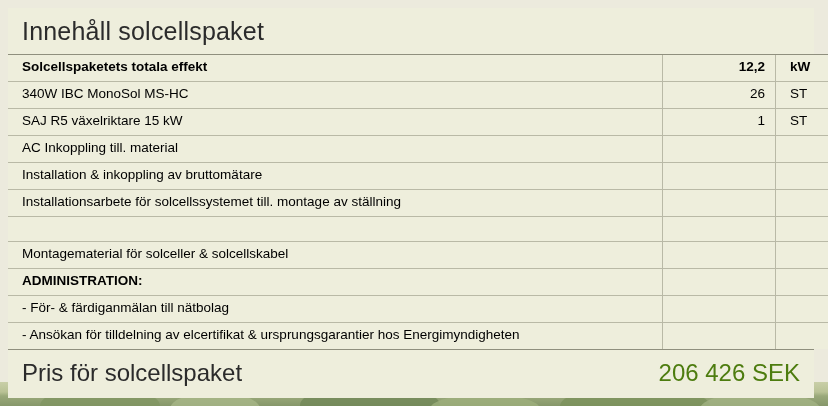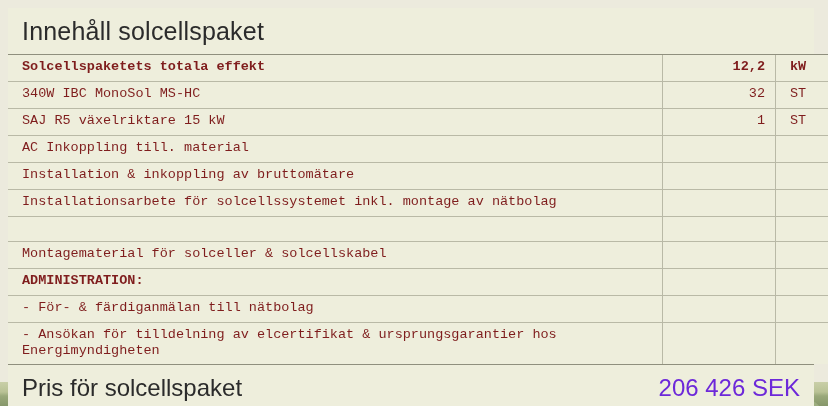--- a/index.html
+++ b/index.html
@@ -73,25 +73,24 @@
   table.items {
     width: 806px;
     border-collapse: collapse;
     table-layout: fixed;
     background: #eeeedc;
   }
   table.items td {
     border-top: 1px solid #b9b9a6;
     padding: 4px 10px 4px 14px;
     font-size: 13.5px;
-    color: #7f1d1d;
+    color: #000000;
     vertical-align: middle;
     height: 18px;
     line-height: 1.25;
-    font-family: Liberation Mono, monospace;
   }
   .col-desc { width: 630px; }
   .col-qty  { width: 88px; text-align: right; padding-left: 0; padding-right: 0;
               border-left: 1px solid #b9b9a6; }
   .col-unit { width: 88px; text-align: left; padding-left: 12px;
               border-left: 1px solid #b9b9a6; }
 
   tr.strong td { font-weight: bold; font-size: 13.5px; }
   tr.first td { border-top: 1px solid #8f8f7e; }
   tr.blank td { height: 16px; }
@@ -102,21 +101,21 @@
     display: flex;
     justify-content: space-between;
     padding: 9px 14px 11px 14px;
   }
   .footer .label {
     font-size: 24px;
     color: #2b2b2b;
   }
   .footer .price {
     font-size: 24px;
-    color: #6d28d9;
+    color: #4d7c0f;
     white-space: nowrap;
   }
 </style>
 </head>
 <body>
 
 <div class="photo-backdrop"></div>
 <div class="photo-blobs">
   <i class="b1"></i>
     <i class="b2"></i>
@@ -134,40 +133,40 @@
 
   <table class="items">
     <tbody>
       <tr class="strong first">
         <td class="col-desc">Solcellspaketets totala effekt</td>
         <td class="col-qty">12,2</td>
         <td class="col-unit">kW</td>
       </tr>
       <tr>
         <td class="col-desc">340W IBC MonoSol MS-HC</td>
-        <td class="col-qty">32</td>
+        <td class="col-qty">26</td>
         <td class="col-unit">ST</td>
       </tr>
       <tr>
         <td class="col-desc">SAJ R5 växelriktare 15 kW</td>
         <td class="col-qty">1</td>
         <td class="col-unit">ST</td>
       </tr>
       <tr>
         <td class="col-desc">AC Inkoppling till. material</td>
         <td class="col-qty"></td>
         <td class="col-unit"></td>
       </tr>
       <tr>
         <td class="col-desc">Installation &amp; inkoppling av bruttomätare</td>
         <td class="col-qty"></td>
         <td class="col-unit"></td>
       </tr>
       <tr>
-        <td class="col-desc">Installationsarbete för solcellssystemet inkl. montage av nätbolag</td>
+        <td class="col-desc">Installationsarbete för solcellssystemet till. montage av ställning</td>
         <td class="col-qty"></td>
         <td class="col-unit"></td>
       </tr>
       <tr class="blank">
         <td class="col-desc"></td>
         <td class="col-qty"></td>
         <td class="col-unit"></td>
       </tr>
       <tr>
         <td class="col-desc">Montagematerial för solceller &amp; solcellskabel</td>

